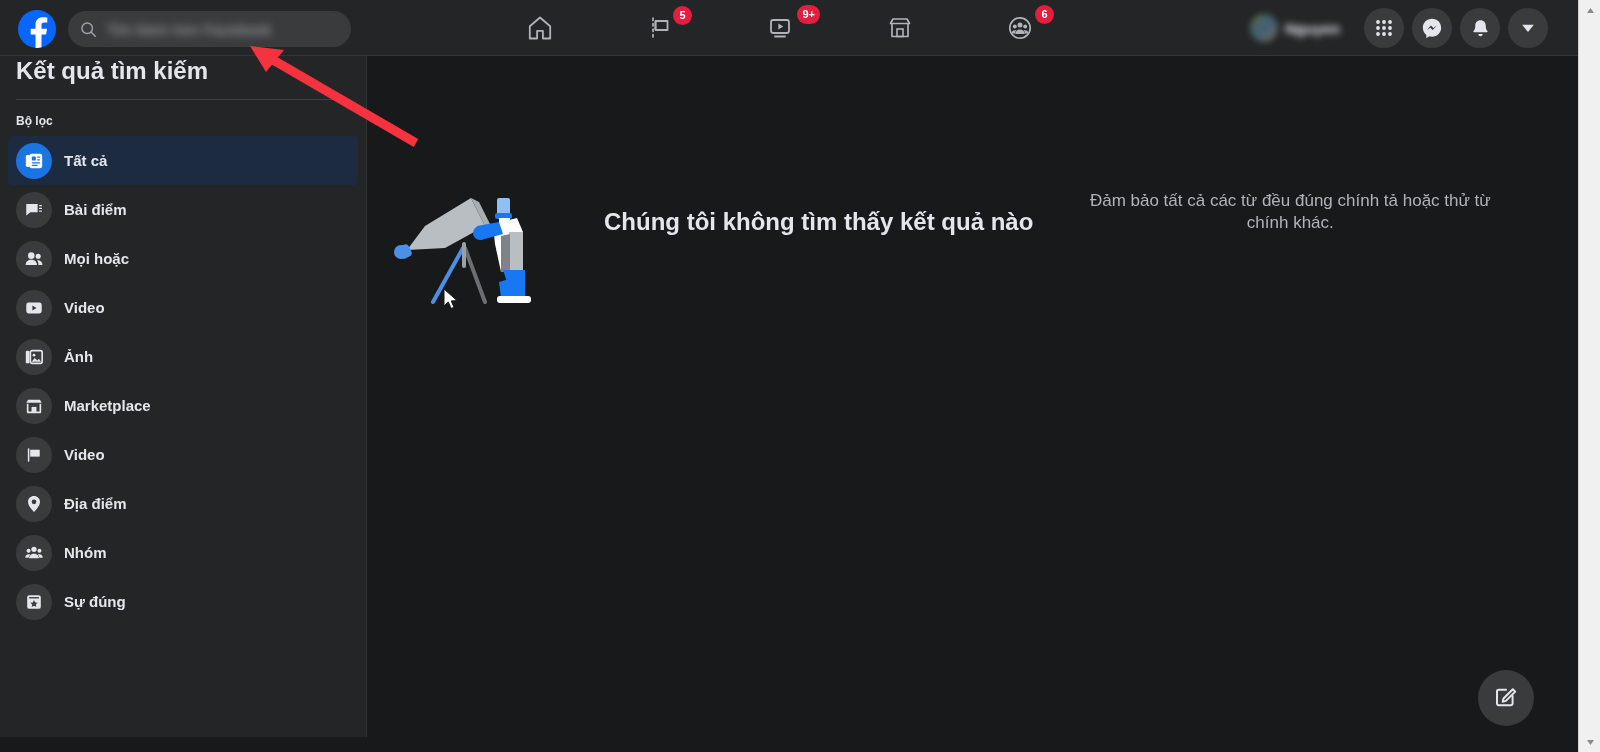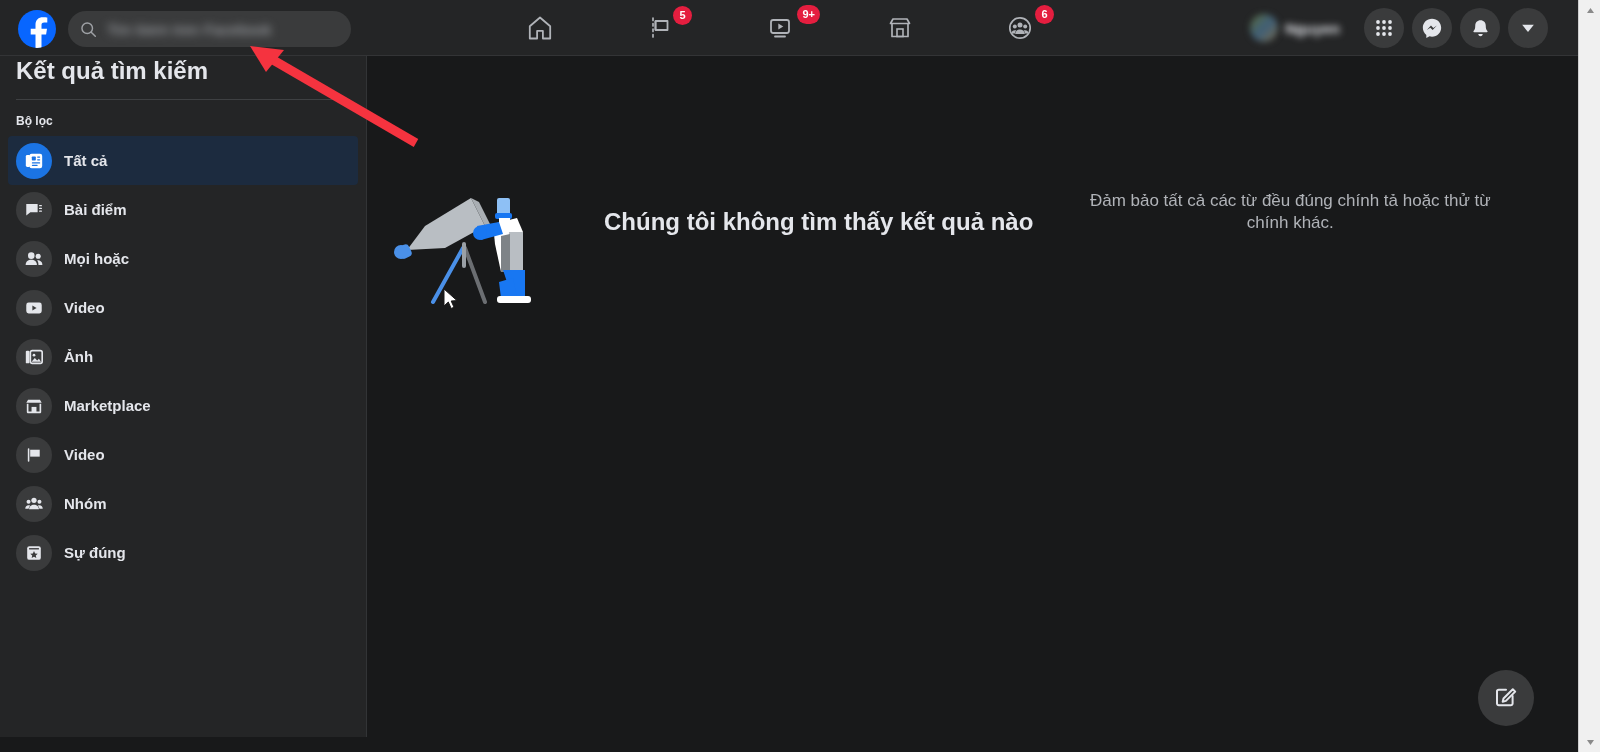--- a/index.html
+++ b/index.html
@@ -423,20 +423,29 @@
       <div class="filter-item">
         <span class="f-icon">
           <svg width="20" height="20" viewBox="0 0 22 22">
             <rect x="4.2" y="3.5" width="1.7" height="15" rx=".8" fill="#e4e6eb"></rect>
             <path d="M6.8 5.2h10.5v7.6H6.8z" fill="#e4e6eb"></path>
           </svg>
         </span>
         <span class="f-label">Video</span>
       </div>
 
+      <div class="filter-item">
+        <span class="f-icon">
+          <svg width="20" height="20" viewBox="0 0 22 22">
+            <path d="M11 2.2c-3.7 0-6.6 2.9-6.6 6.5 0 4.8 6.6 11.1 6.6 11.1s6.6-6.3 6.6-11.1c0-3.6-2.9-6.5-6.6-6.5z" fill="#e4e6eb"></path>
+            <circle cx="11" cy="8.6" r="2.6" fill="#3a3b3c"></circle>
+          </svg>
+        </span>
+        <span class="f-label">Địa điểm</span>
+      </div>
 
       <div class="filter-item">
         <span class="f-icon">
           <svg width="20" height="20" viewBox="0 0 22 22">
             <circle cx="11" cy="7" r="2.9" fill="#e4e6eb"></circle>
             <circle cx="5" cy="8.6" r="2.2" fill="#e4e6eb"></circle>
             <circle cx="17" cy="8.6" r="2.2" fill="#e4e6eb"></circle>
             <path d="M5.6 16.8c0-3.1 2.4-5 5.4-5s5.4 1.9 5.4 5z" fill="#e4e6eb"></path>
             <path d="M1.4 16.2c0-2.3 1.5-3.7 3.6-3.7.7 0 1.3.1 1.8.4-1 .9-1.6 2-1.7 3.3z" fill="#e4e6eb"></path>
             <path d="M20.6 16.2c0-2.3-1.5-3.7-3.6-3.7-.7 0-1.3.1-1.8.4 1 .9 1.6 2 1.7 3.3z" fill="#e4e6eb"></path>

